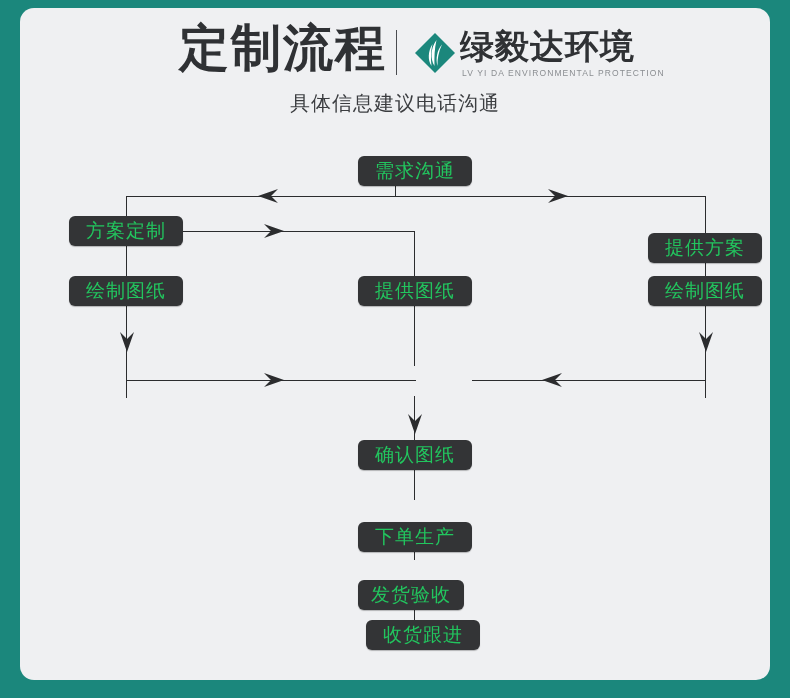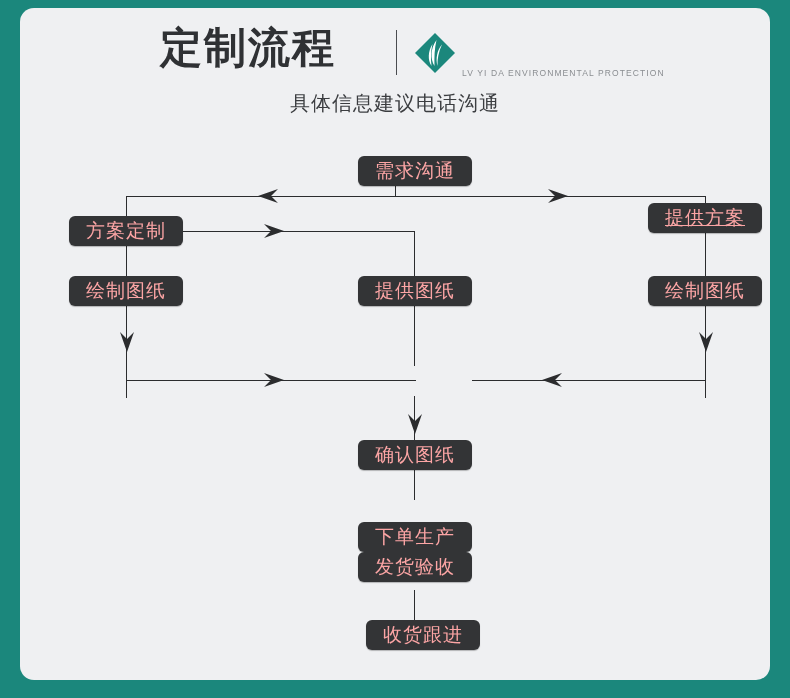--- a/index.html
+++ b/index.html
@@ -31,25 +31,25 @@
   
   .header {
     position: absolute;
     left: 0;
     top: 0;
     width: 750px;
     height: 120px;
   }
   .title {
     position: absolute;
-    left: 140px;
+    left: 153px;
     top: 14px;
     width: 220px;
-    text-align: left;
-    font-size: 42px;
+    text-align: center;
+    font-size: 50px;
     font-weight: bold;
     color: #2f3134;
     letter-spacing: 2px;
     line-height: 52px;
     white-space: nowrap;
   }
   .divider {
     position: absolute;
     left: 376px;
     top: 22px;
@@ -108,21 +108,21 @@
     left: 0;
     top: 120px;
     width: 750px;
     height: 552px;
   }
   .node {
     position: absolute;
     height: 30px;
     line-height: 30px;
     background: #333436;
-    color: #fca5a5;
+    color: #22c55e;
     font-size: 19px;
     text-align: center;
     border-radius: 6px;
     letter-spacing: 1px;
     white-space: nowrap;
     z-index: 5;
     box-shadow: 0 1px 1px rgba(0,0,0,0.25);
   }
   .line-h {
     position: absolute;
@@ -155,20 +155,21 @@
 
       <div class="logo-wrap">
         <div class="logo-mark">
           <svg width="42" height="42" viewBox="0 0 42 42">
             <polygon points="21,1 41,21 21,41 1,21" fill="#1b877c"></polygon>
             <path d="M20.5 34 C16 27 16.5 16 22.5 8 C20.5 17 20.2 25 20.5 34 Z" fill="#ffffff"></path>
             <path d="M17.5 34 C13.5 28 14 19 18.5 12 C16.5 20 16.8 27 17.5 34 Z" fill="#ffffff"></path>
             <path d="M23.5 34 C21.5 27 23 18 28 12.5 C24.5 20 23.3 27 23.5 34 Z" fill="#ffffff"></path>
           </svg>
         </div>
+        <div class="logo-zh">绿毅达环境</div>
         <div class="logo-en">LV YI DA ENVIRONMENTAL PROTECTION</div>
       </div>
 
       <div class="subtitle">具体信息建议电话沟通</div>
     </div>
 
     <div class="flow">
 
       <div class="line-v" style="left:375px; top:58px; height:10px;"></div>
 
@@ -213,26 +214,26 @@
       <svg class="arrow" style="left:520px; top:242px;" width="30" height="20" viewBox="0 0 30 20">
         <path d="M2 10 L22 3 L15 10 L22 17 Z" fill="#2b2c2e"></path>
       </svg>
       <svg class="arrow" style="left:385px; top:278px;" width="20" height="30" viewBox="0 0 20 30">
         <path d="M10 28 L3 8 L10 15 L17 8 Z" fill="#2b2c2e"></path>
       </svg>
 
       <div class="node" style="left:338px; top:28px; width:114px;">需求沟通</div>
 
       <div class="node" style="left:49px; top:88px; width:114px;">方案定制</div>
-      <div class="node" style="left:628px; top:75px; width:114px;text-decoration:underline;">提供方案</div>
+      <div class="node" style="left:628px; top:105px; width:114px;">提供方案</div>
 
       <div class="node" style="left:49px; top:148px; width:114px;">绘制图纸</div>
       <div class="node" style="left:338px; top:148px; width:114px;">提供图纸</div>
       <div class="node" style="left:628px; top:148px; width:114px;">绘制图纸</div>
 
       <div class="node" style="left:338px; top:312px; width:114px;">确认图纸</div>
       <div class="node" style="left:338px; top:372px; width:114px;margin-top:22px;">下单生产</div>
-      <div class="node" style="left:338px; top:424px; width:114px;">发货验收</div>
+      <div class="node" style="left:338px; top:452px; width:106px;">发货验收</div>
       <div class="node" style="left:346px; top:492px; width:114px;">收货跟进</div>
 
     </div>
   </div>
 </div>
 
 </body></html>

